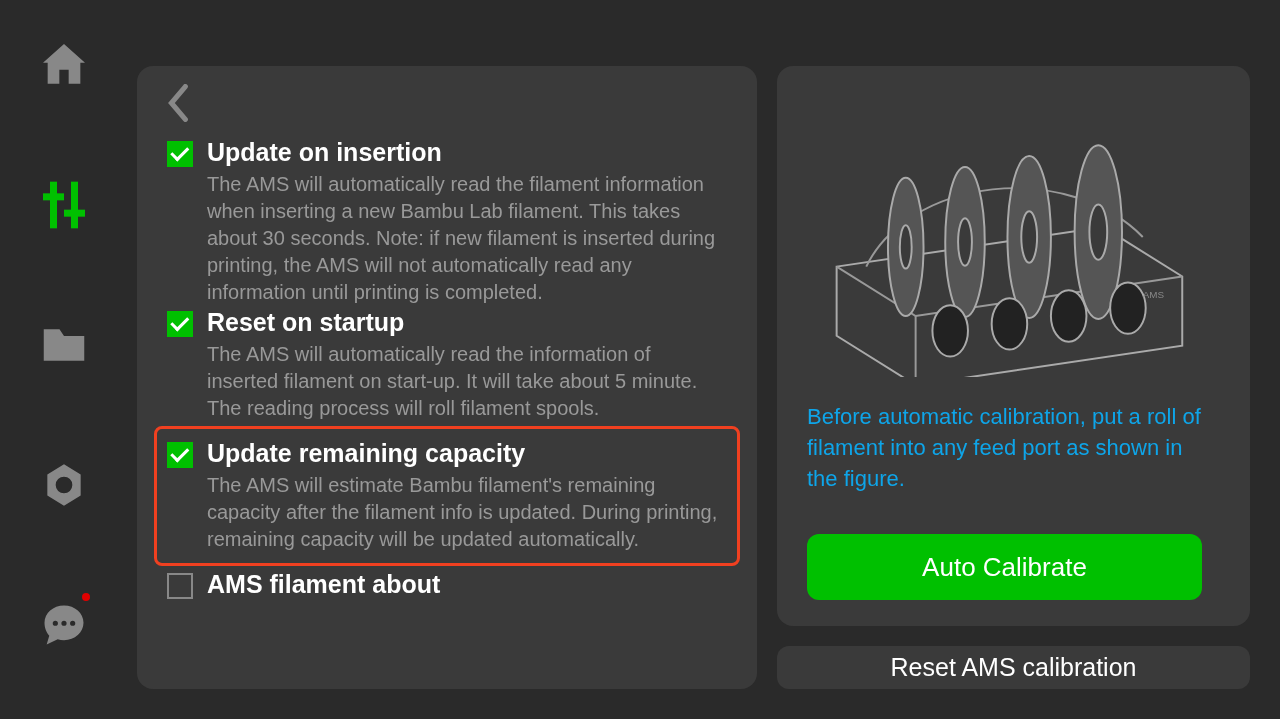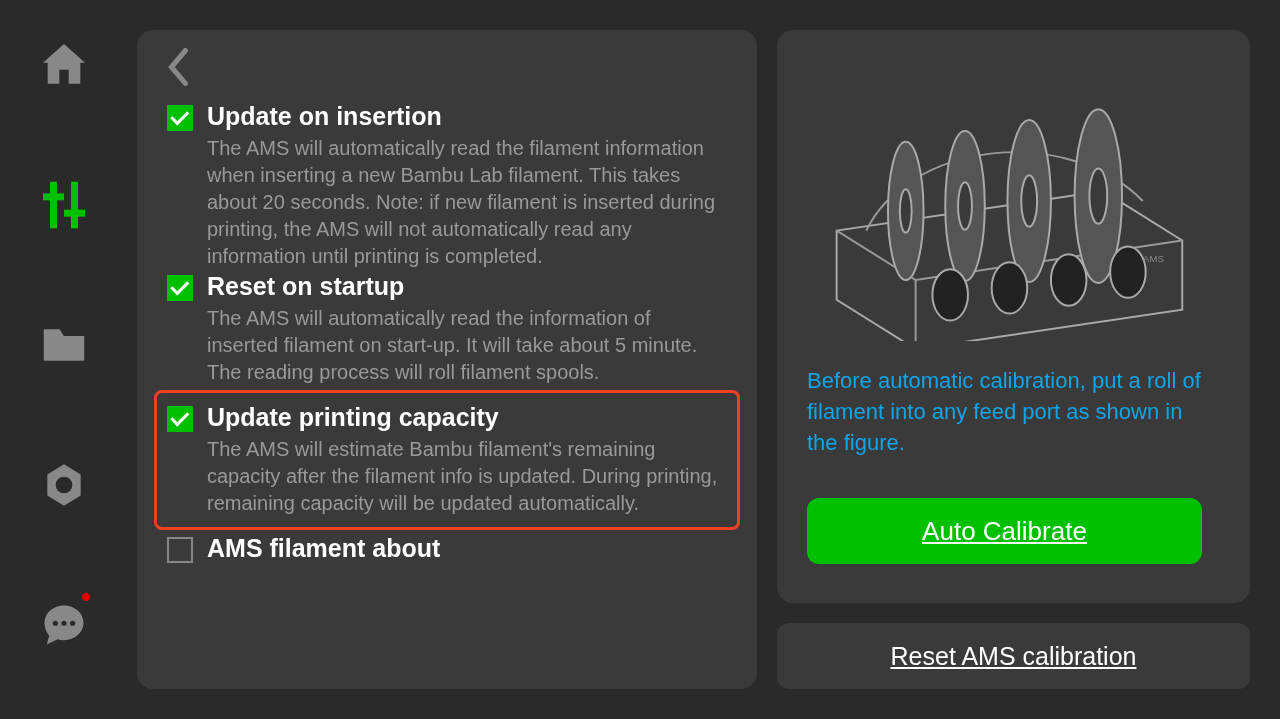--- a/index.html
+++ b/index.html
@@ -36,20 +36,21 @@
     top: -2px; right: 4px;
     width: 8px; height: 8px;
     background: #e00000;
     border-radius: 50%;
   }
   .main {
     flex: 1;
     display: flex;
     gap: 20px;
     padding: 30px 30px 30px 10px;
+    margin-top: 36px;
   }
   .panel {
     background: #3a3a3a;
     border-radius: 16px;
     position: relative;
   }
   .left-panel {
     width: 620px;
     padding: 20px 0 30px 0;
   }
@@ -143,21 +144,20 @@
   .btn {
     height: 66px;
     border-radius: 12px;
     font-size: 26px;
     font-weight: 500;
     display: flex;
     align-items: center;
     justify-content: center;
     cursor: pointer;
     border: none;
-    text-decoration: underline;
   }
   .btn-primary {
     background: #00c000;
     color: #fff;
   }
   .btn-secondary {
     background: #3a3a3a;
     color: #fff;
     font-size: 25px;
   }
@@ -203,38 +203,38 @@
       <svg width="28" height="38" viewBox="0 0 20 30">
           <path d="M15 2 L4 15 L15 28" stroke="#888" stroke-width="4" fill="none" stroke-linecap="round"></path>
         </svg>
     </div>
     <div class="options">
 
       <div class="option">
         <div class="checkbox checked"></div>
         <div class="opt-text">
           <div class="opt-title">Update on insertion</div>
-          <div class="opt-desc">The AMS will automatically read the filament information when inserting a new Bambu Lab filament. This takes about 20 seconds.
+          <div class="opt-desc">The AMS will automatically read the filament information when inserting a new Bambu Lab filament. This takes about 30 seconds.
 Note: if new filament is inserted during  printing, the AMS will not automatically read any information until printing is completed.</div>
         </div>
       </div>
 
       <div class="option">
         <div class="checkbox checked"></div>
         <div class="opt-text">
           <div class="opt-title">Reset on startup</div>
           <div class="opt-desc">The AMS will automatically read the information of inserted filament on start-up. It will take about 5 minute.
 The reading process will roll filament spools.</div>
         </div>
       </div>
 
       <div class="option highlighted">
         <div class="checkbox checked"></div>
         <div class="opt-text">
-          <div class="opt-title">Update printing capacity</div>
+          <div class="opt-title">Update remaining capacity</div>
           <div class="opt-desc">The AMS will estimate Bambu filament's remaining capacity after the filament info is updated. During printing, remaining capacity will be updated automatically.</div>
         </div>
       </div>
 
       <div class="option">
         <div class="checkbox"></div>
         <div class="opt-text">
           <div class="opt-title">AMS filament about</div>
         </div>
       </div>

